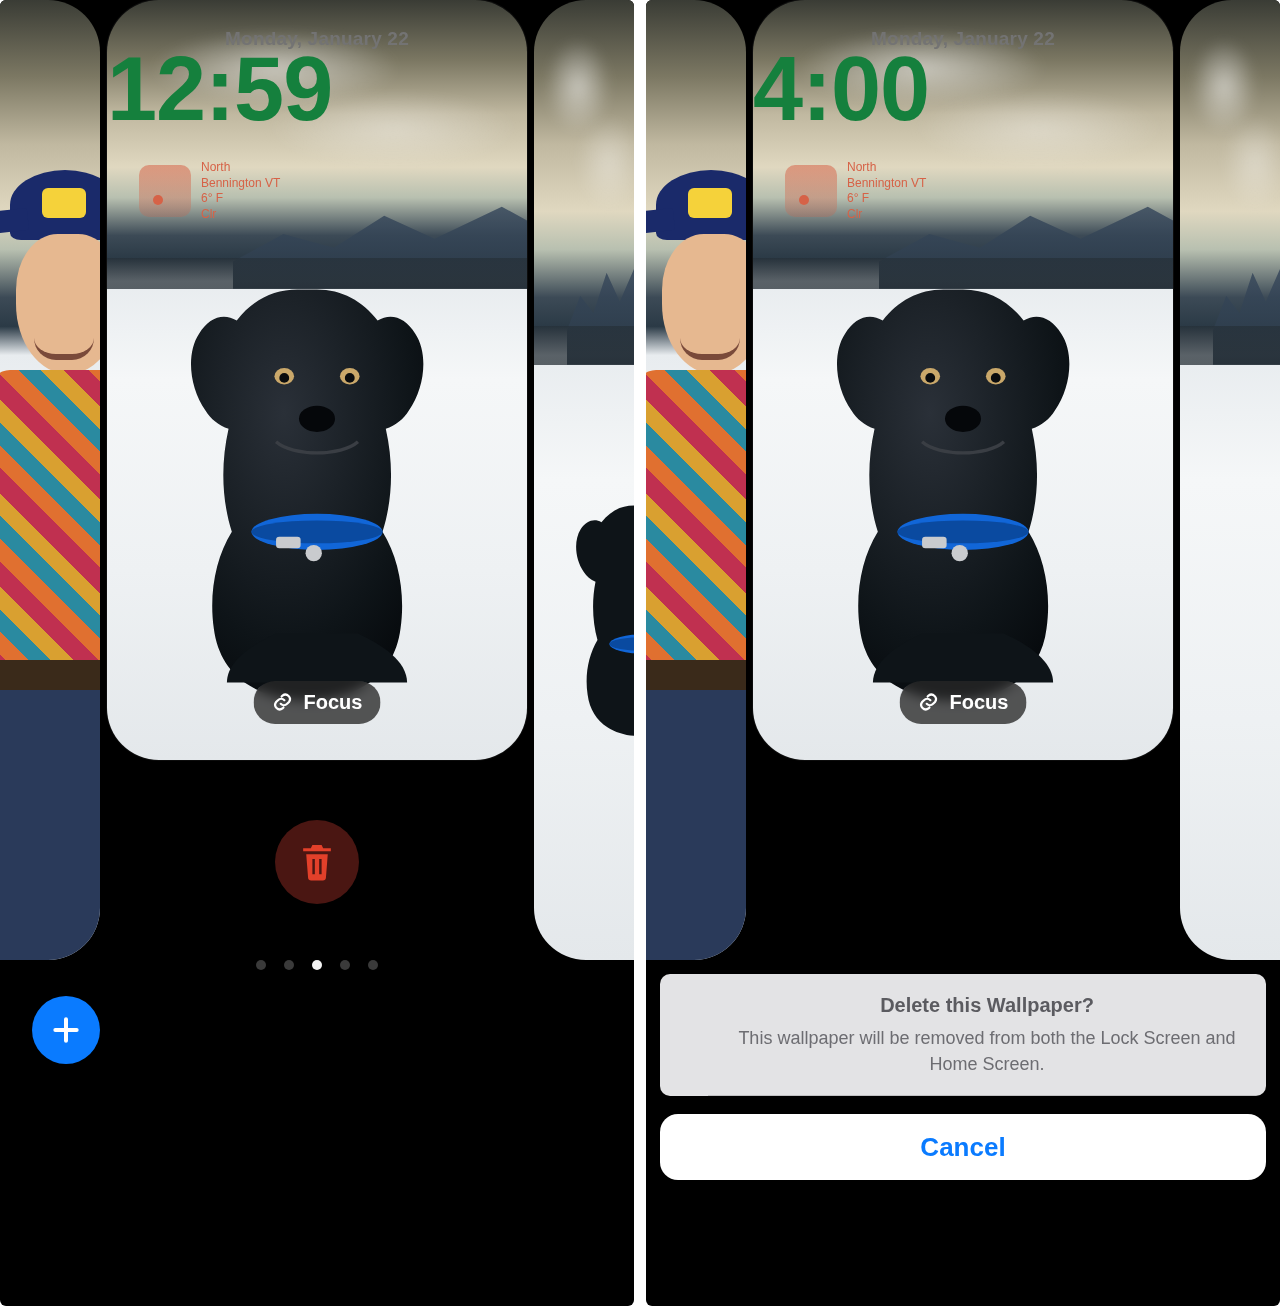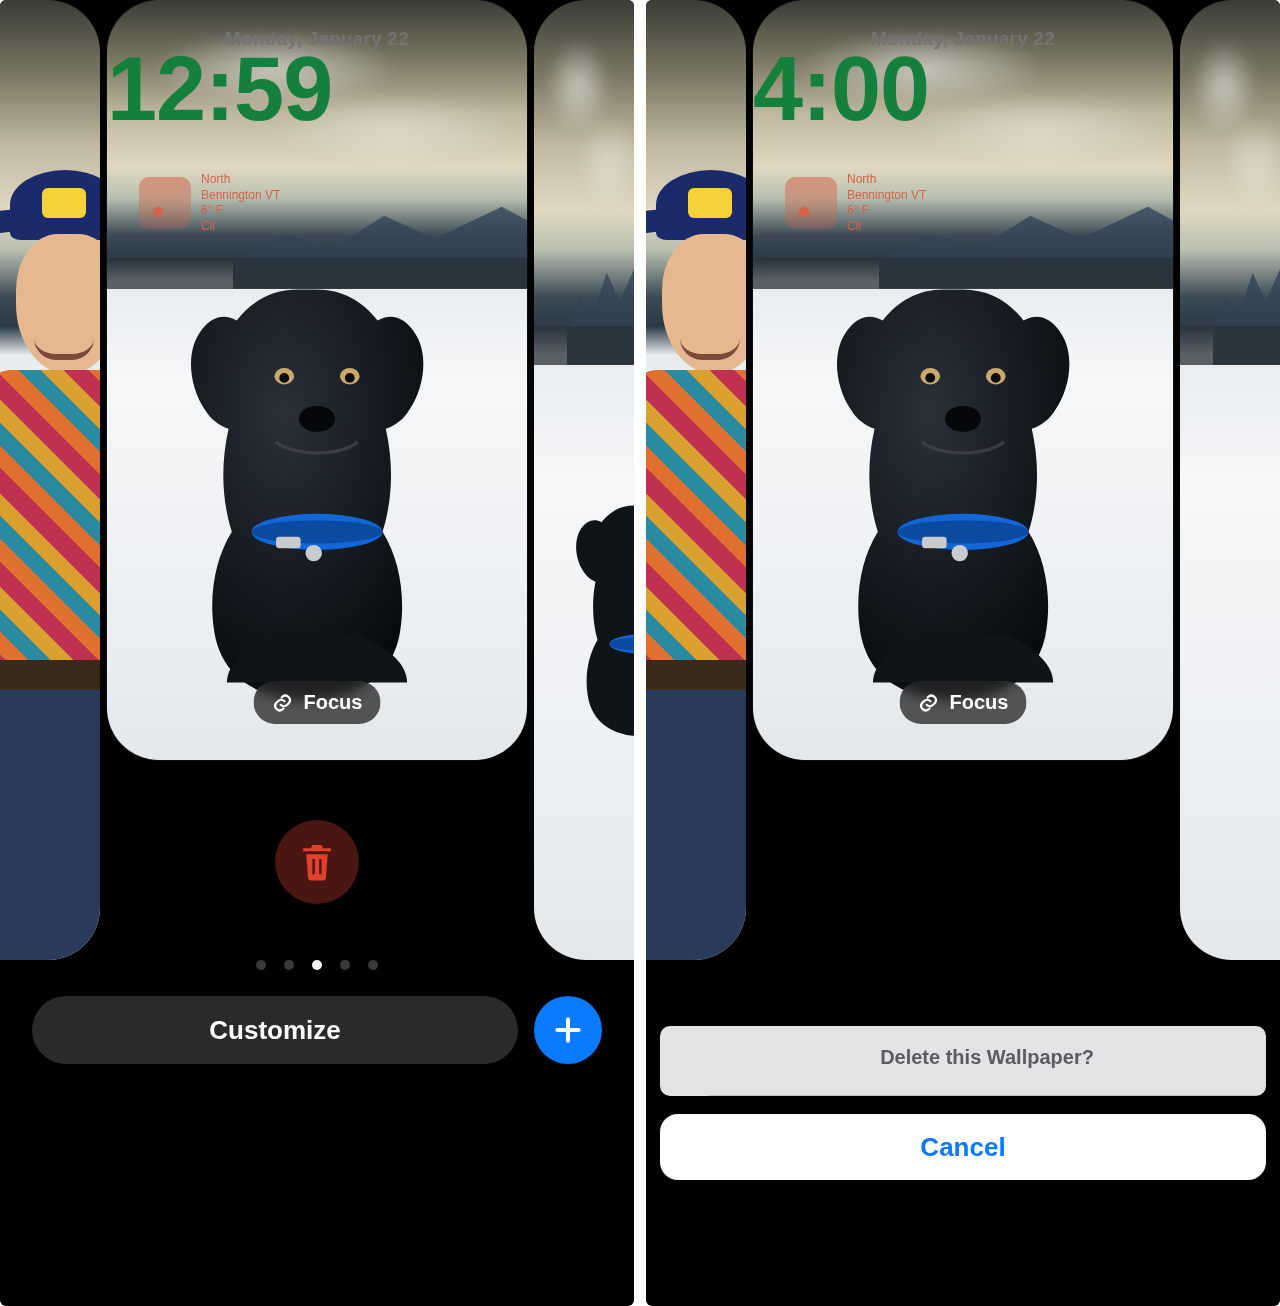--- a/index.html
+++ b/index.html
@@ -41,27 +41,27 @@
   .person .mouth{position:absolute; left:64px; top:168px; width:60px; height:22px; border-bottom:6px solid #7a4a3a; border-radius:0 0 40px 40px;}
   .person .shirt { position:absolute; left:20px; top:200px; width:150px; height:300px; background: repeating-linear-gradient(45deg,#c03050 0 18px,#e07030 18px 34px,#2a8aa0 34px 50px,#d9a030 50px 66px); border-radius:20px 20px 0 0;}
   .person .belt { position:absolute; left:20px; top:490px; width:150px; height:30px; background:#3a2a1a;}
   .person .jeans{ position:absolute; left:20px; top:520px; width:150px; height:280px; background:#2a3a5a;}
 
   
   .datebar { position:absolute; left:0; right:0; top:28px; text-align:center; color:#737373; font-weight:600; font-size:19px; letter-spacing:0.2px; }
   .clock { position:absolute; left:0; right:0; top:44px; color:#15803d; font-weight:700; font-size:90px; letter-spacing:-1px; line-height:1; font-family: Liberation Sans, sans-serif; }
 
   
-  .widget { position:absolute; left:32px; top:160px; display:flex; align-items:center; gap:10px; color:#d66247; font-size:12px; line-height:1.3;margin-top:12px; }
+  .widget { position:absolute; left:32px; top:160px; display:flex; align-items:center; gap:10px; color:#d66247; font-size:12px; line-height:1.3; }
   .widget .tile { width:52px; height:52px; border-radius:10px; background: linear-gradient(180deg, rgba(214,98,71,0.55), rgba(214,98,71,0.25)); position:relative; }
   .widget .tile::after{ content:""; position:absolute; left:14px; top:30px; width:10px; height:10px; background:#d66247; border-radius:50%; }
   .widget .lines span{ display:block; }
 
   
-  .focus-pill { position:absolute; left:50%; bottom:36px; transform:translateX(-50%); display:flex; align-items:flex-end; gap:10px; background: rgba(40,40,40,0.78); backdrop-filter: blur(6px); color:#fff; padding:10px 18px; border-radius:22px; font-size:20px; font-weight:600; }
+  .focus-pill { position:absolute; left:50%; bottom:36px; transform:translateX(-50%); display:flex; align-items:flex-start; gap:10px; background: rgba(40,40,40,0.78); backdrop-filter: blur(6px); color:#fff; padding:10px 18px; border-radius:22px; font-size:20px; font-weight:600; }
   .link-icon{ width:22px; height:22px; }
 
   
   .trash-btn { position:absolute; left:50%; top:820px; transform:translateX(-50%); width:84px; height:84px; border-radius:50%; background:#4a1612; display:flex; align-items:center; justify-content:center; }
   .trash-btn svg{ width:38px; height:40px; }
 
   .dots { position:absolute; left:0; right:0; top:960px; display:flex; justify-content:center; gap:18px; }
   .dot { width:10px; height:10px; border-radius:50%; background:#3a3a3a; }
   .dot.active { background:#f4f4f4; }
 
@@ -168,23 +168,20 @@
 
     <div class="dots">
       <div class="dot"></div>
       <div class="dot"></div>
       <div class="dot active"></div>
       <div class="dot"></div>
       <div class="dot"></div>
     </div>
 
     <div class="bottom-bar">
-      <div class="customize-btn">
-        <span>Customize</span>
-      </div>
       <div class="plus-btn">
         <svg viewBox="0 0 24 24">
             <path stroke="#fff" stroke-width="3" stroke-linecap="round" d="M12 4v16M4 12h16"></path>
           </svg>
       </div>
     </div>
 
   </div>
 
   <div class="phone">
@@ -253,20 +250,21 @@
         <svg class="link-icon" viewBox="0 0 24 24">
             <path fill="none" stroke="#fff" stroke-width="2.4" stroke-linecap="round" d="M10 14a5 5 0 0 0 7 0l2-2a5 5 0 0 0-7-7l-1 1M14 10a5 5 0 0 0-7 0l-2 2a5 5 0 0 0 7 7l1-1"></path>
           </svg>
         <span>Focus</span>
       </div>
     </div>
 
     <div class="sheet">
       <div class="hdr">
         <div class="title">Delete this Wallpaper?</div>
+        <div class="msg">This wallpaper will be removed from both the Lock Screen and Home Screen.</div>
       </div>
       <div class="sep"></div>
     </div>
     <div class="cancel">
       <span>Cancel</span>
     </div>
 
   </div>
 
 </div>

